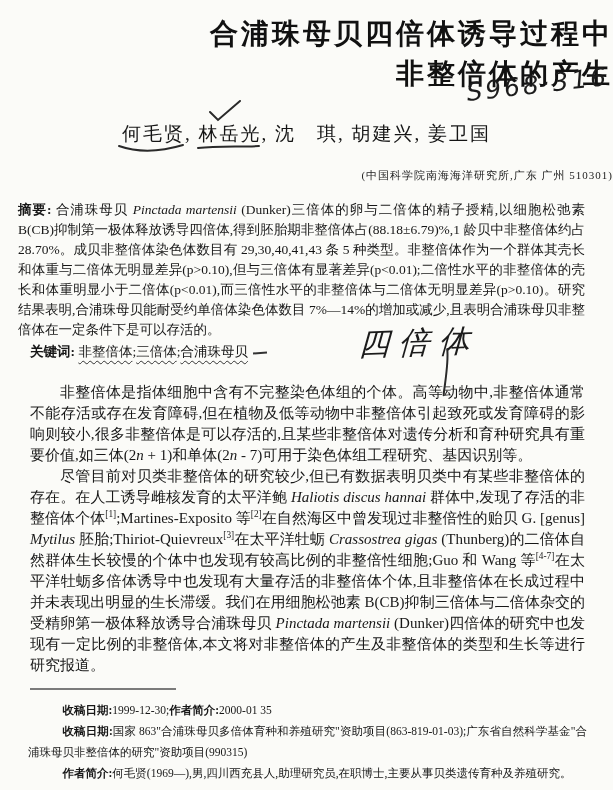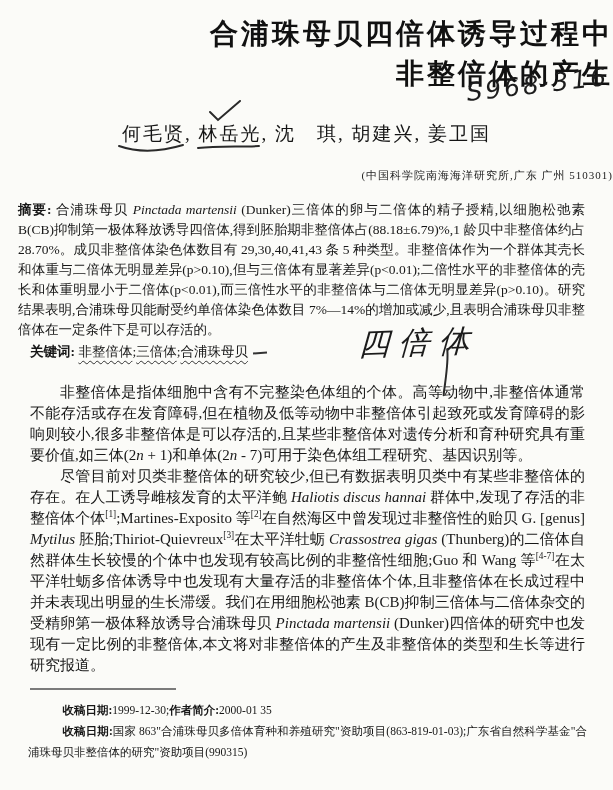--- a/index.html
+++ b/index.html
@@ -184,15 +184,16 @@
   <div class="bodytext">
     <p><span>非整倍体是指体细胞中含有不完整染色体组的个体。高等动物中,非整倍体通常不能存活或存在发育障碍,但在植物及低等动物中非整倍体引起致死或发育障碍的影响则较小,很多非整倍体是可以存活的,且某些非整倍体对遗传分析和育种研究具有重要价值,如三体(2</span><span class="latin-italic">n</span><span> + 1)和单体(2</span><span class="latin-italic">n</span><span> - 7)可用于染色体组工程研究、基因识别等。</span></p>
     <p><span>尽管目前对贝类非整倍体的研究较少,但已有数据表明贝类中有某些非整倍体的存在。在人工诱导雌核发育的太平洋鲍 </span><span class="latin-italic">Haliotis discus hannai</span><span> 群体中,发现了存活的非整倍体个体</span><sup>[1]</sup><span>;Martines-Exposito 等</span><sup>[2]</sup><span>在自然海区中曾发现过非整倍性的贻贝 G. [genus] </span><span class="latin-italic">Mytilus</span><span> 胚胎;Thiriot-Quievreux</span><sup>[3]</sup><span>在太平洋牡蛎 </span><span class="latin-italic">Crassostrea gigas</span><span> (Thunberg)的二倍体自然群体生长较慢的个体中也发现有较高比例的非整倍性细胞;Guo 和 Wang 等</span><sup>[4-7]</sup><span>在太平洋牡蛎多倍体诱导中也发现有大量存活的非整倍体个体,且非整倍体在长成过程中并未表现出明显的生长滞缓。我们在用细胞松弛素 B(CB)抑制三倍体与二倍体杂交的受精卵第一极体释放诱导合浦珠母贝 </span><span class="latin-italic">Pinctada martensii</span><span> (Dunker)四倍体的研究中也发现有一定比例的非整倍体,本文将对非整倍体的产生及非整倍体的类型和生长等进行研究报道。</span></p>
   </div>
 
   <div class="divider"></div>
 
   <div class="footer">
     <p><span class="bold-label">收稿日期:</span><span>1999-12-30;</span><span class="bold-label">作者简介:</span><span>2000-01  35</span></p>
     <p><span class="bold-label">收稿日期:</span><span>国家 863"合浦珠母贝多倍体育种和养殖研究"资助项目(863-819-01-03);广东省自然科学基金"合浦珠母贝非整倍体的研究"资助项目(990315)</span></p>
+    <p><span class="bold-label">作者简介:</span><span>何毛贤(1969—),男,四川西充县人,助理研究员,在职博士,主要从事贝类遗传育种及养殖研究。</span></p>
   </div>
 
 </div>
 
 </body></html>

